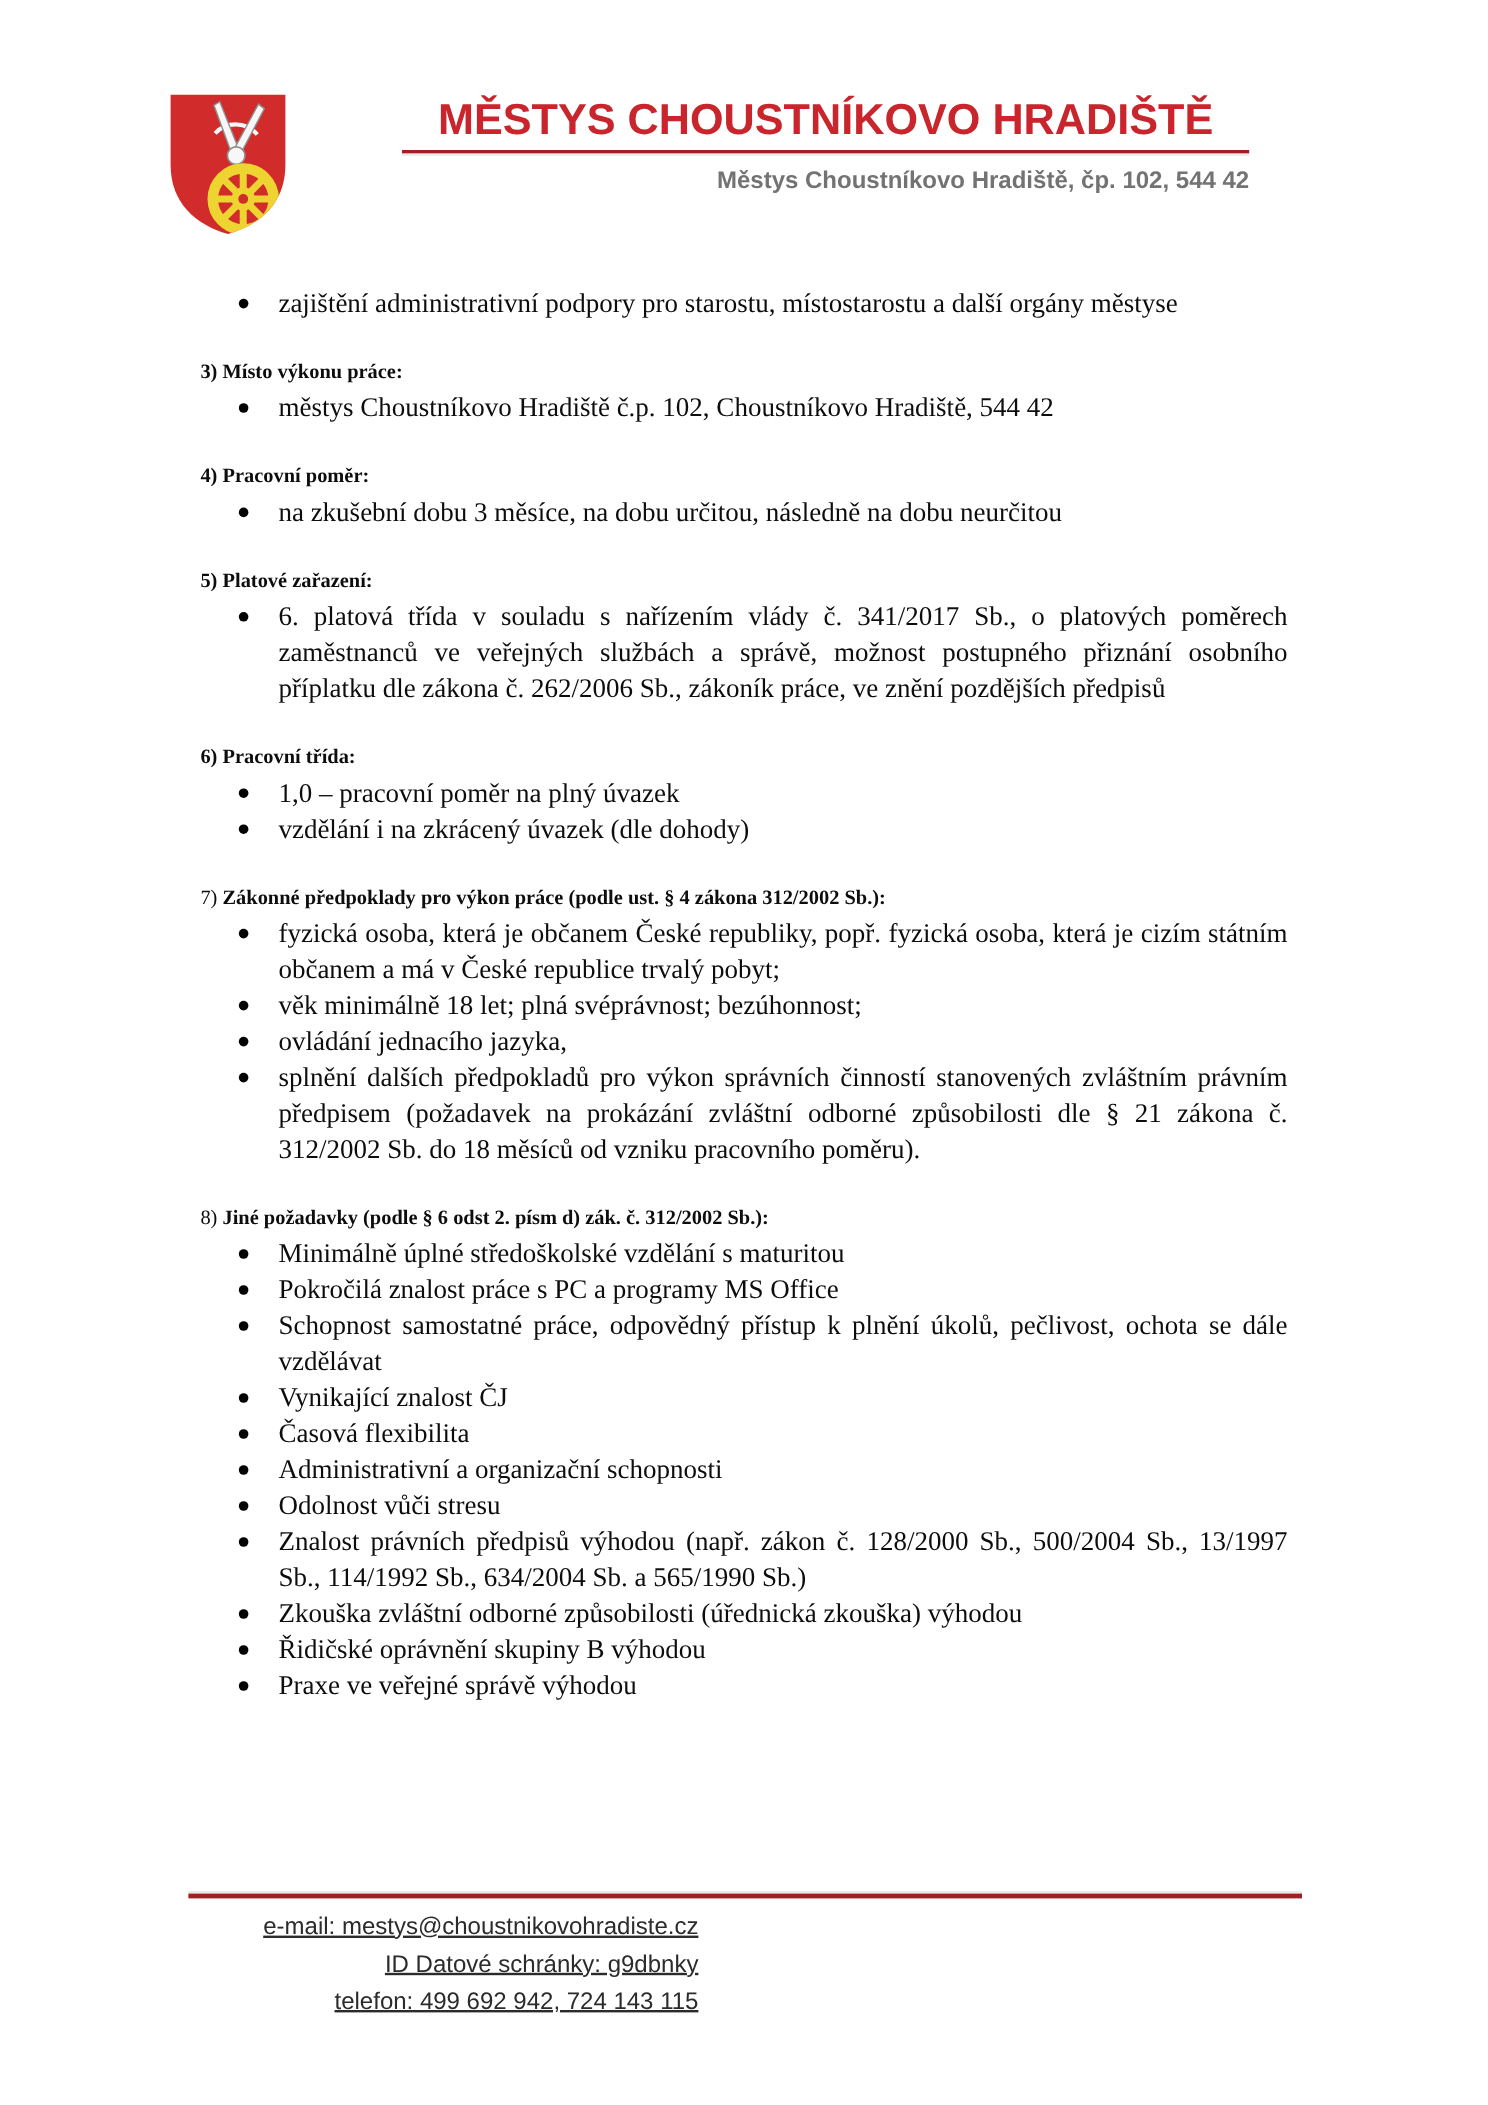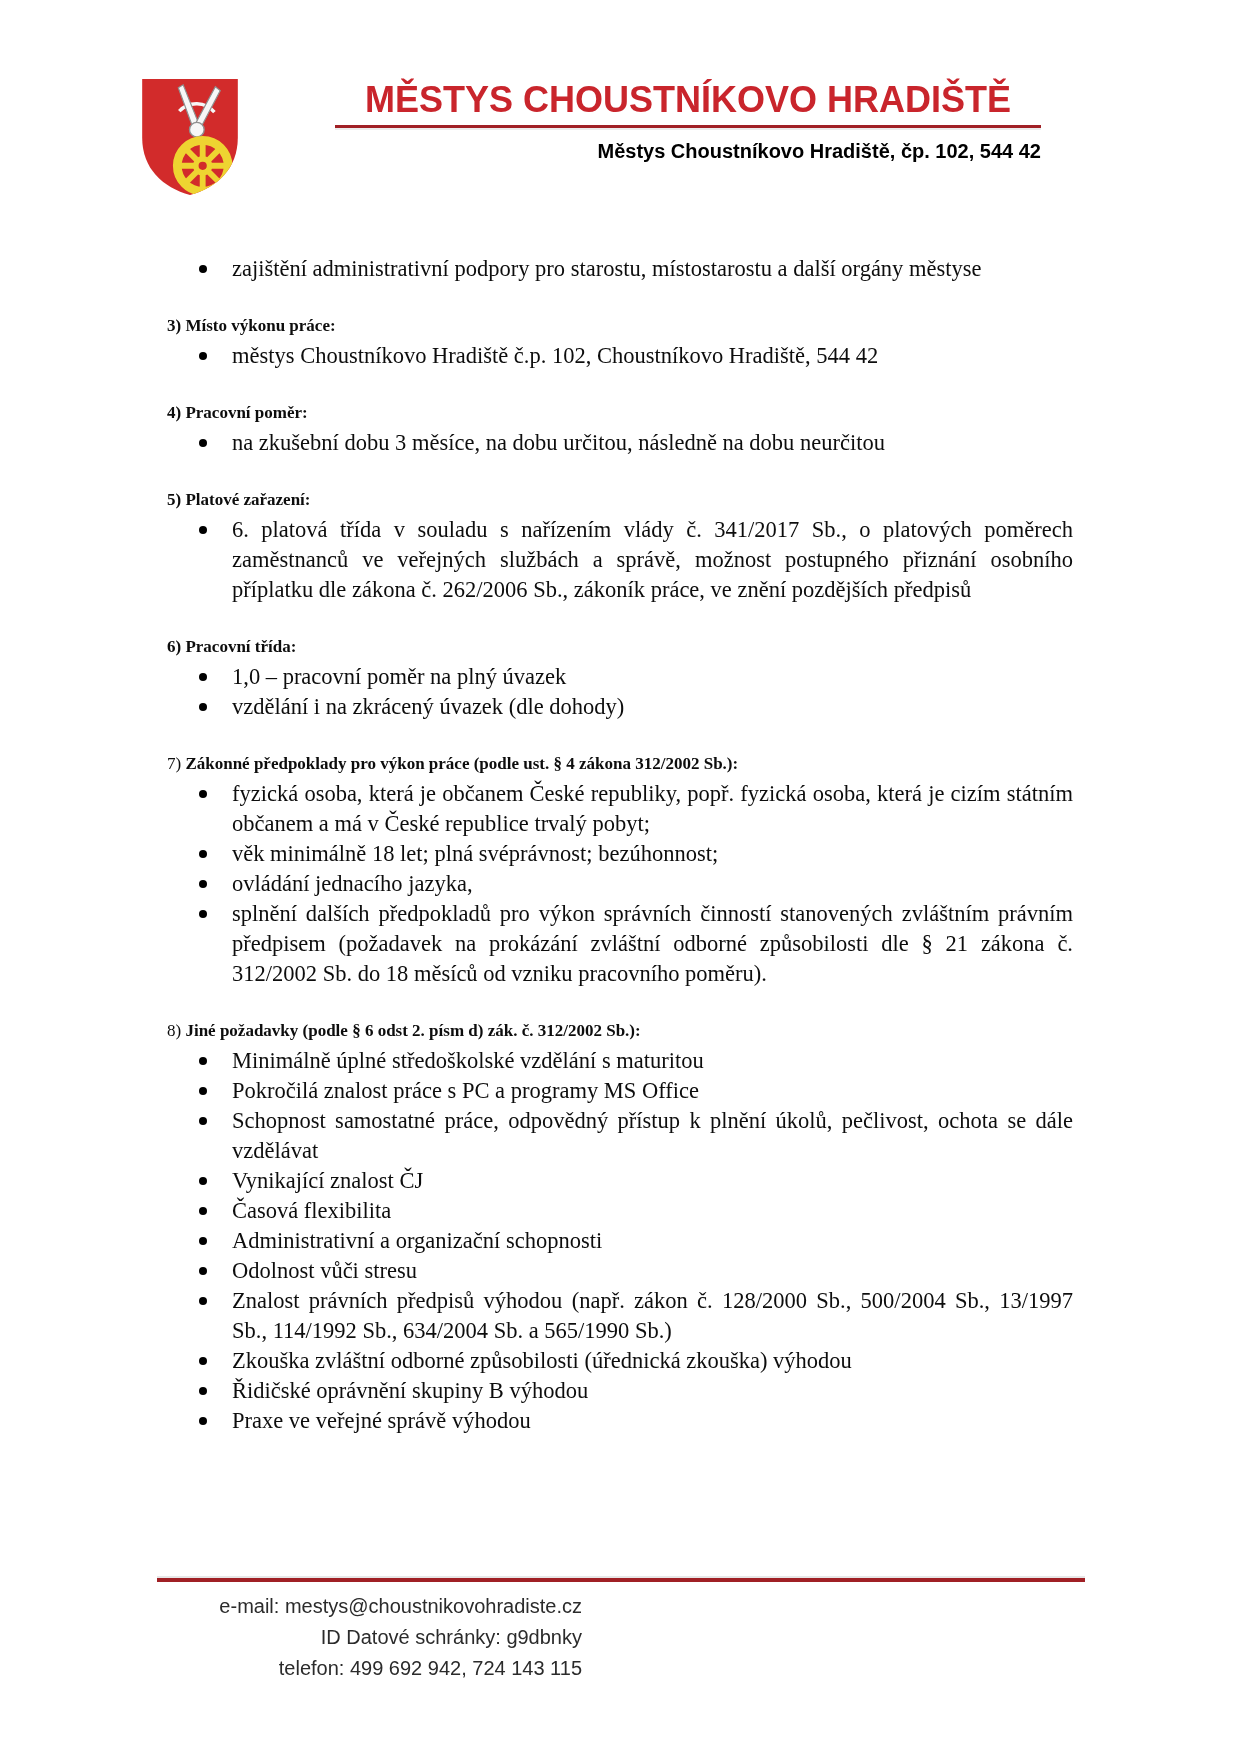--- a/index.html
+++ b/index.html
@@ -36,33 +36,33 @@
   .head-rule {
     margin-top: 5px;
     height: 0;
     border-top: 3px solid var(--rule-red);
     border-bottom: 2px solid #ececec;
   }
   .org-address {
     margin-top: 9px;
     text-align: right;
     font: 600 20px/24px "Liberation Sans", sans-serif;
-    color: #000000;
+    color: #737373;
   }
 
   
   .content {
     padding: 42px 167px 0 167px;
     font-family: "Liberation Serif", serif;
     font-size: 22.5px;
     line-height: 30px;
     color: #0d0d0d;
   }
   .doc-section { margin-top: 27px; }
-  .doc-section:first-child { margin-top: 16px; }
+  .doc-section:first-child { margin-top: 0; }
   .sec-heading {
     font-family: "Liberation Serif", serif;
     font-size: 17px;
     line-height: 30px;
     font-weight: normal;
     margin: 0;
   }
   .sec-heading .bold { font-weight: bold; }
   .bullets { list-style: none; margin: 0; padding: 0; }
   .bullets li {
@@ -89,21 +89,21 @@
     border-bottom: 4px solid var(--rule-red);
   }
   .foot-cols {
     display: flex;
     margin-top: 9px;
     font: 20px/31px "Liberation Sans", sans-serif;
     color: #2b2b2b;
   }
   .foot-col { text-align: right; }
   .col-left { flex: 0 0 170px; }
-  .col-center { flex: 0 0 425px; }
+  .col-center { flex: 0 0 425px; text-decoration: underline; }
   .col-right { flex: 1 1 auto; }
 </style>
 </head>
 <body>
 
 <div class="page">
 
   <header class="letterhead">
     <div class="crest">
       <svg viewBox="0 0 110 125" xmlns="http://www.w3.org/2000/svg">

